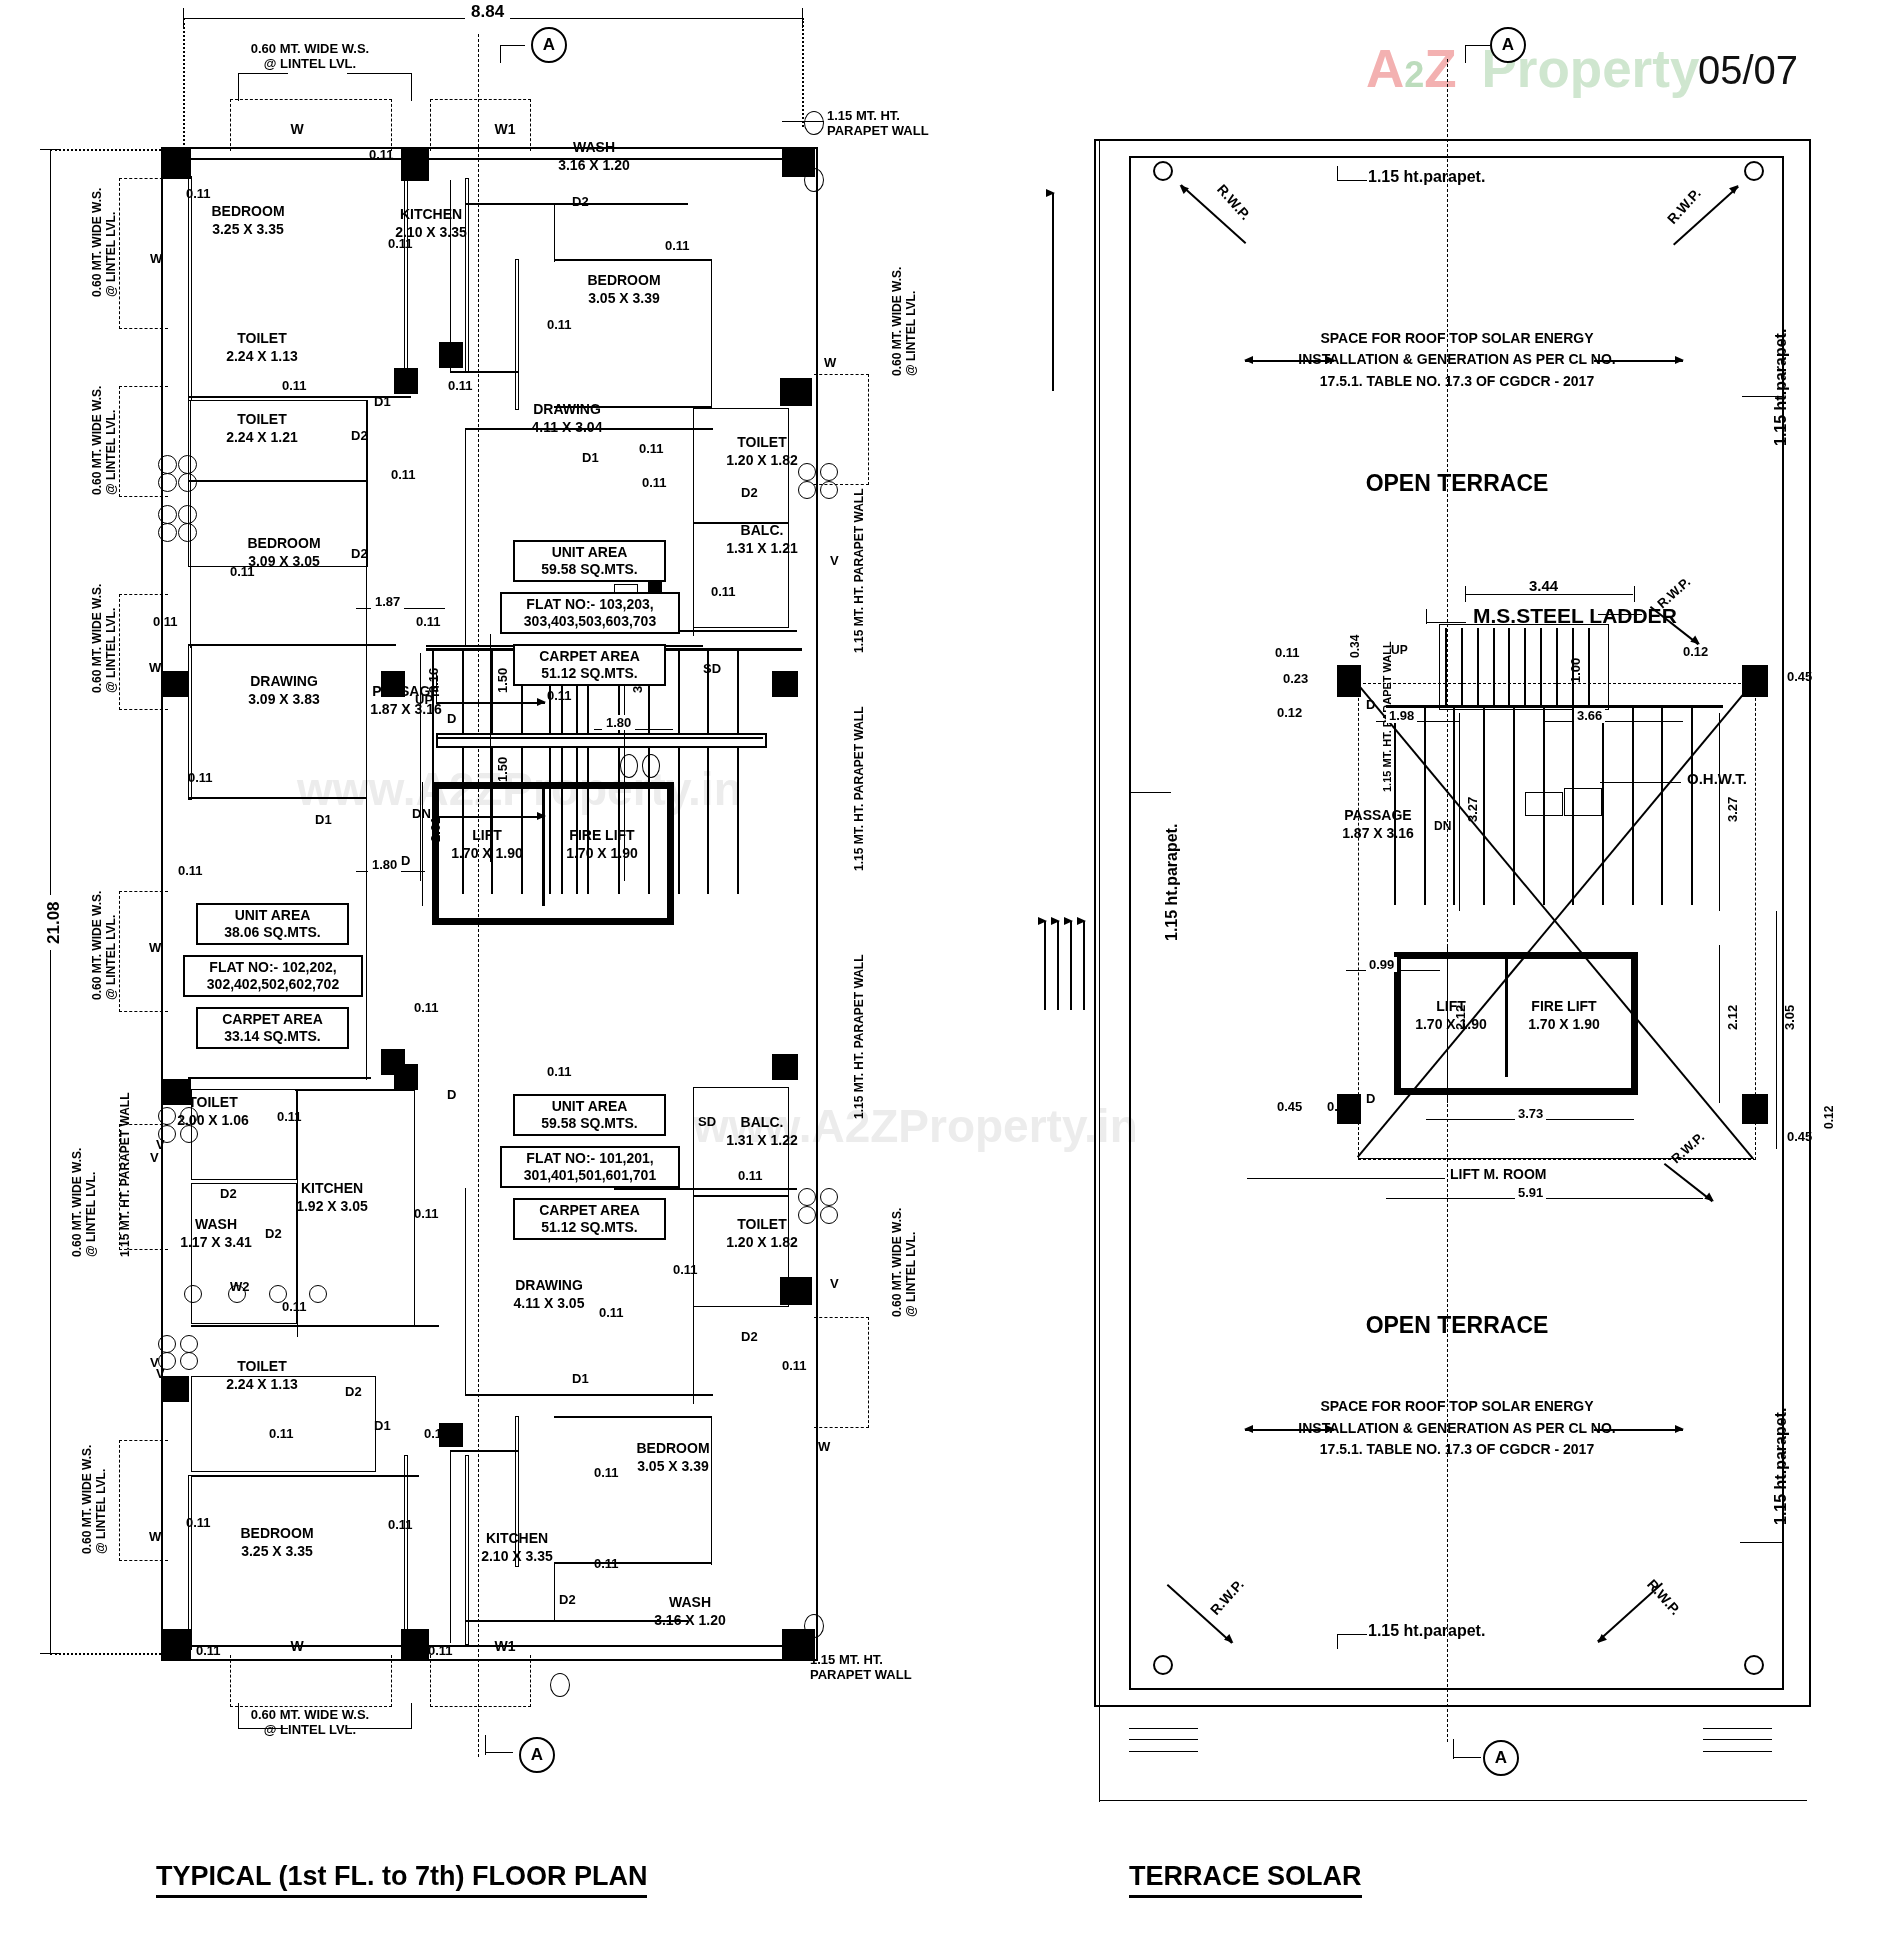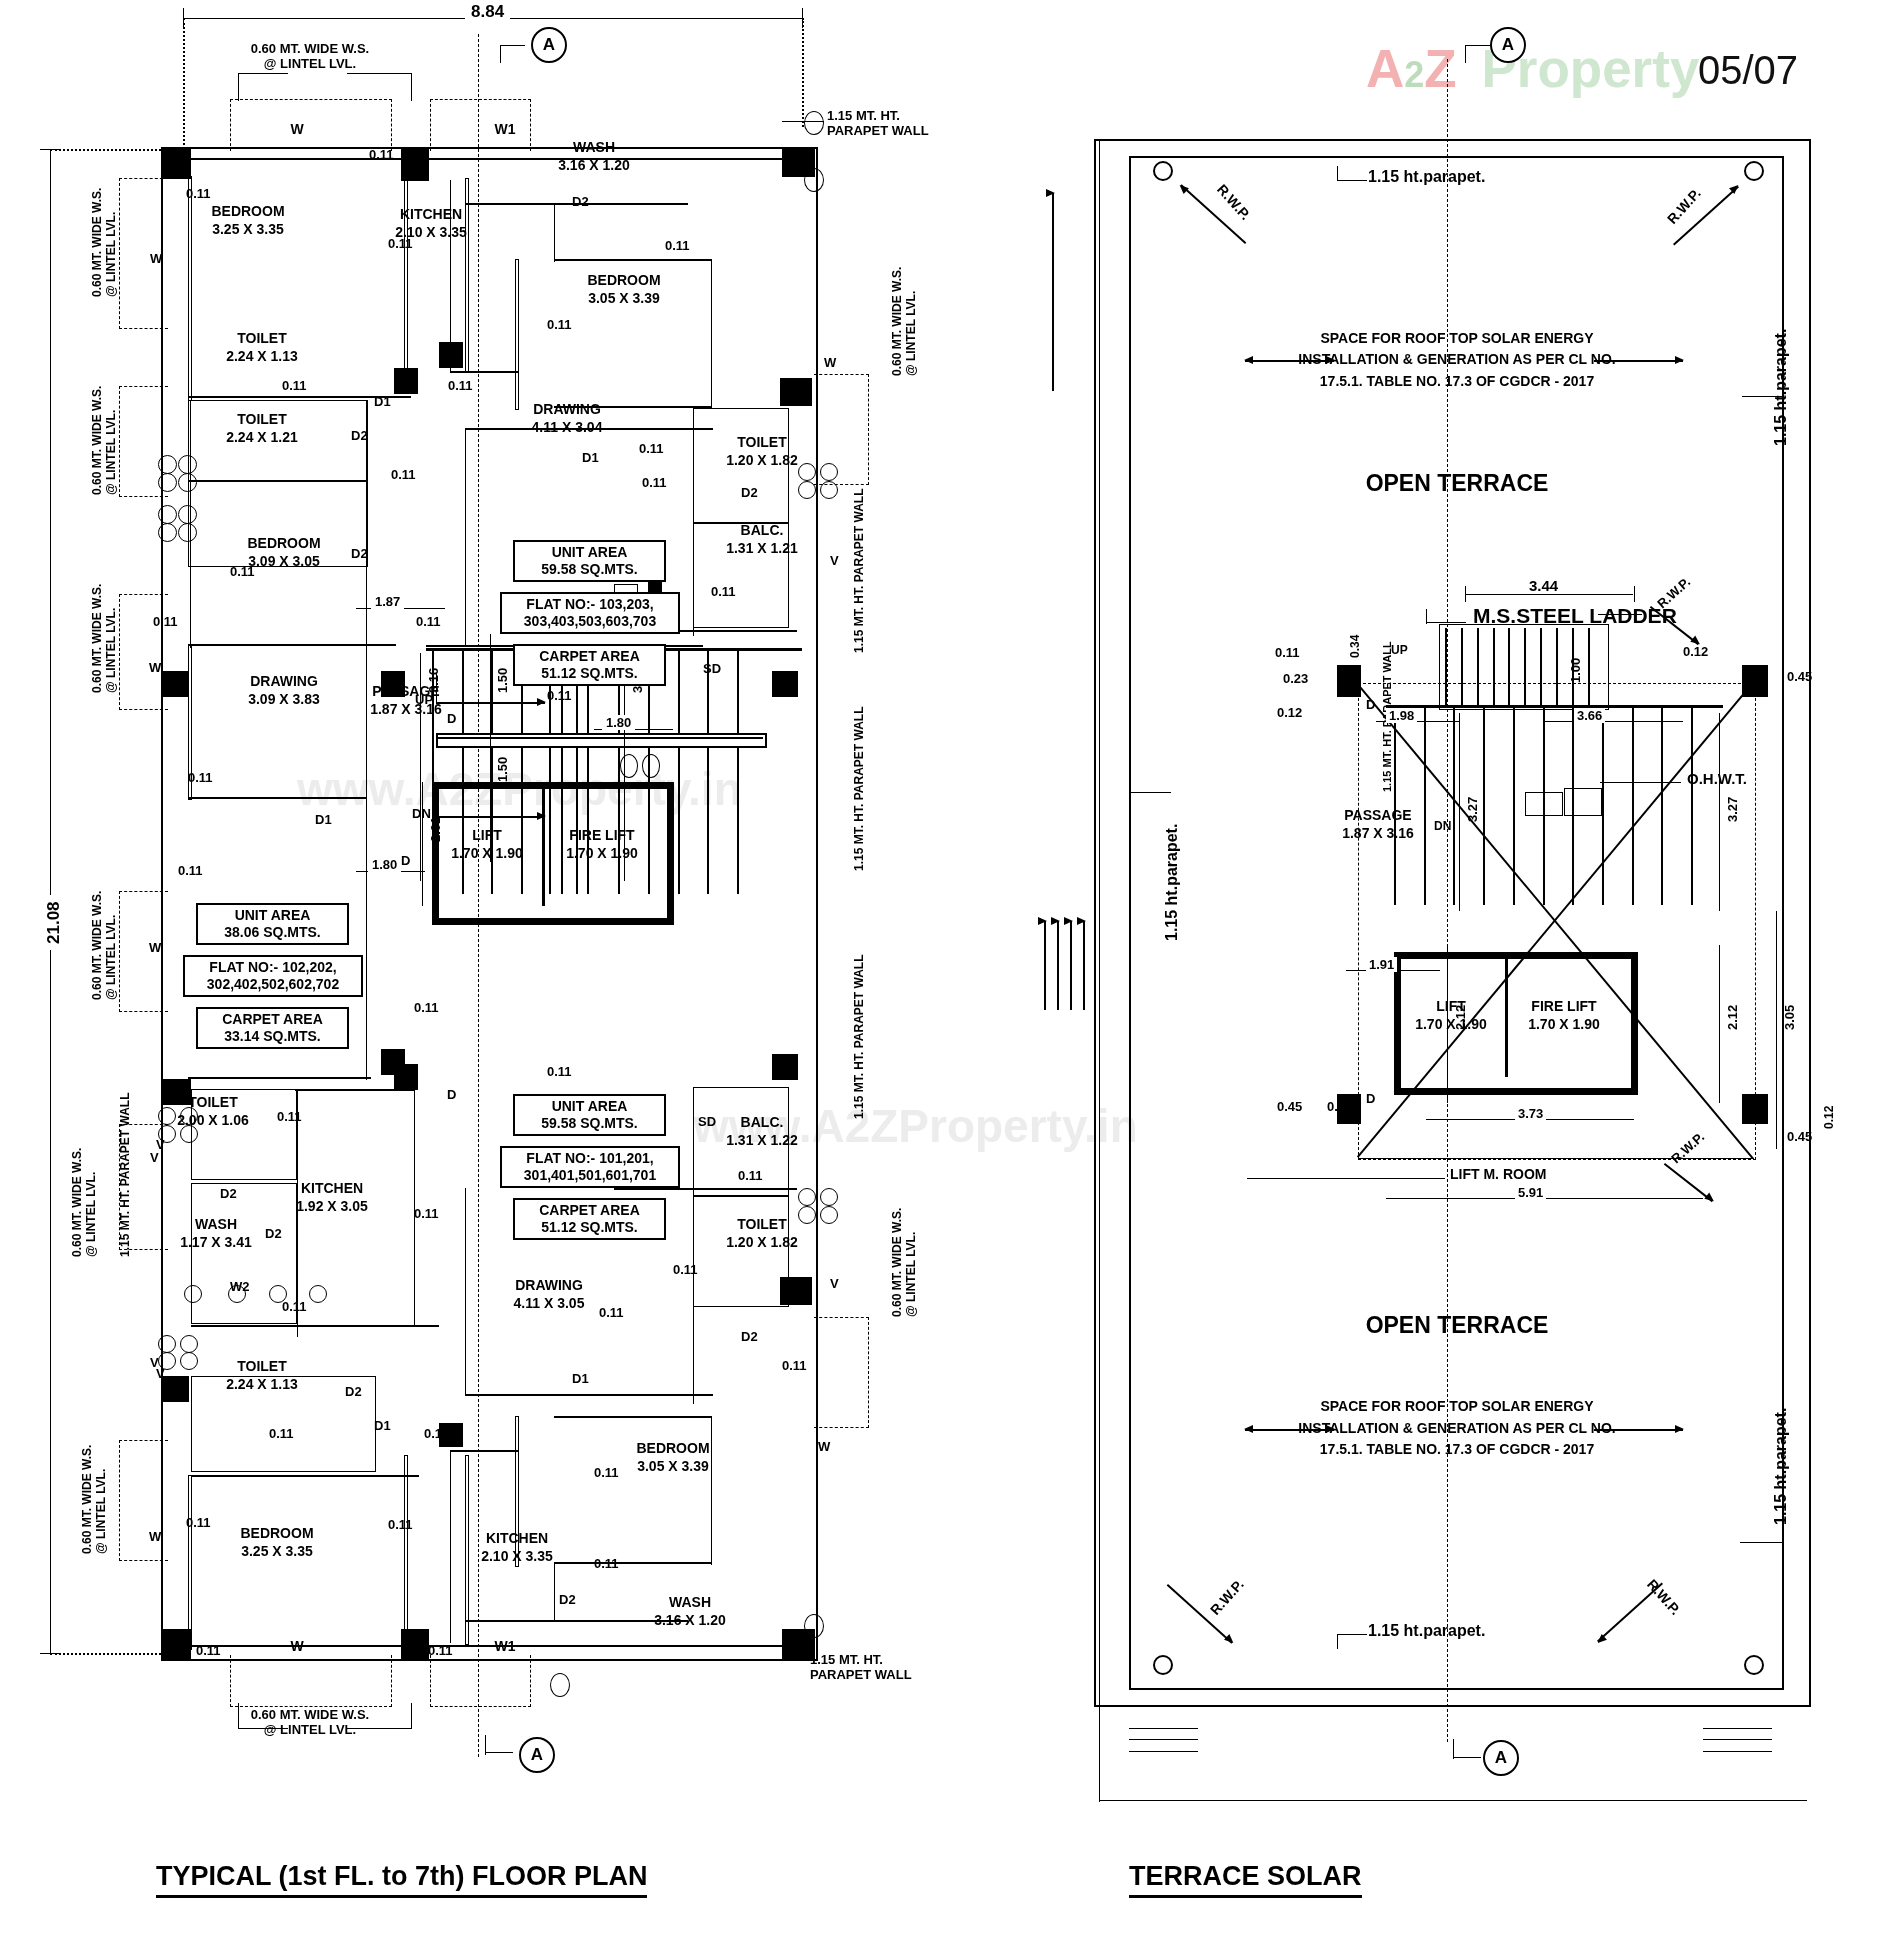--- a/index.html
+++ b/index.html
@@ -705,21 +705,21 @@
 
     <div class="hair" style="left:1376px;top:721px;width:84px;"></div>
     <div class="dim" style="left:1386px;top:708px;background:#fff;padding:0 3px;">1.98</div>
     <div class="hair" style="left:1544px;top:721px;width:139px;"></div>
     <div class="dim" style="left:1574px;top:708px;background:#fff;padding:0 3px;">3.66</div>
     <div class="dim vt" style="left:1465px;top:822px;">3.27</div>
     <div class="hairv" style="left:1459px;top:713px;height:198px;"></div>
     <div class="dim vt" style="left:1725px;top:822px;">3.27</div>
     <div class="hairv" style="left:1719px;top:713px;height:198px;"></div>
     <div class="hair" style="left:1346px;top:970px;width:94px;"></div>
-    <div class="dim" style="left:1366px;top:957px;background:#fff;padding:0 3px;">1.91</div>
+    <div class="dim" style="left:1366px;top:957px;background:#fff;padding:0 3px;">0.99</div>
     <div class="dim vt" style="left:1453px;top:1030px;">2.12</div>
     <div class="hairv" style="left:1447px;top:945px;height:158px;"></div>
     <div class="dim vt" style="left:1725px;top:1030px;">2.12</div>
     <div class="hairv" style="left:1719px;top:945px;height:158px;"></div>
     <div class="dim vt" style="left:1782px;top:1030px;">3.05</div>
     <div class="hairv" style="left:1776px;top:911px;height:238px;"></div>
     <div class="hair" style="left:1426px;top:1119px;width:208px;"></div>
     <div class="dim" style="left:1515px;top:1106px;background:#fff;padding:0 3px;">3.73</div>
     <div class="hair" style="left:1386px;top:1198px;width:317px;"></div>
     <div class="dim" style="left:1515px;top:1185px;background:#fff;padding:0 3px;">5.91</div>

